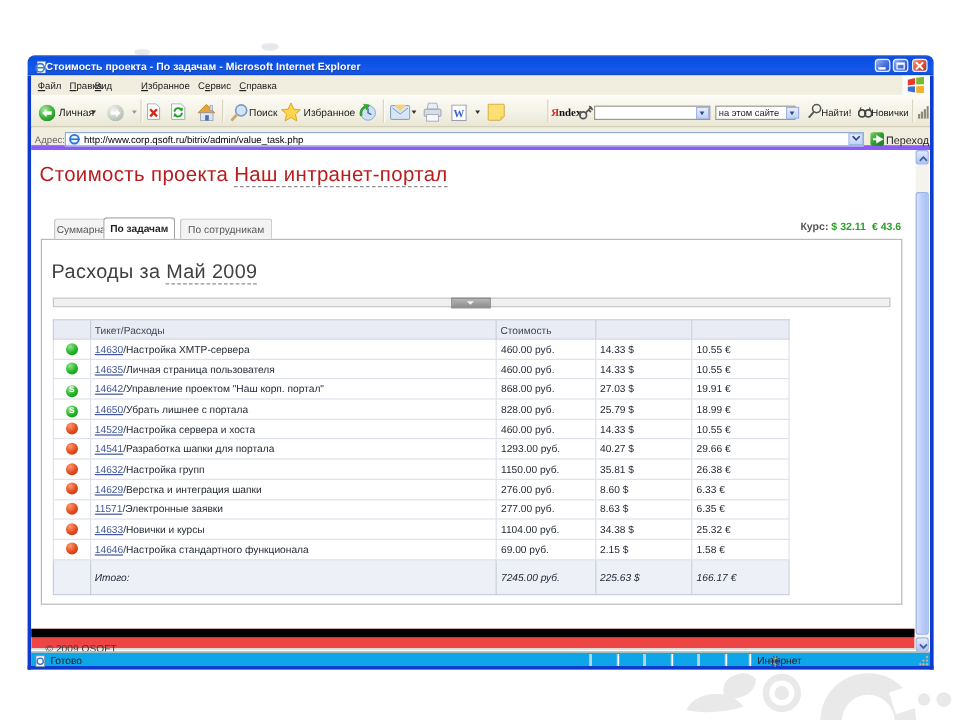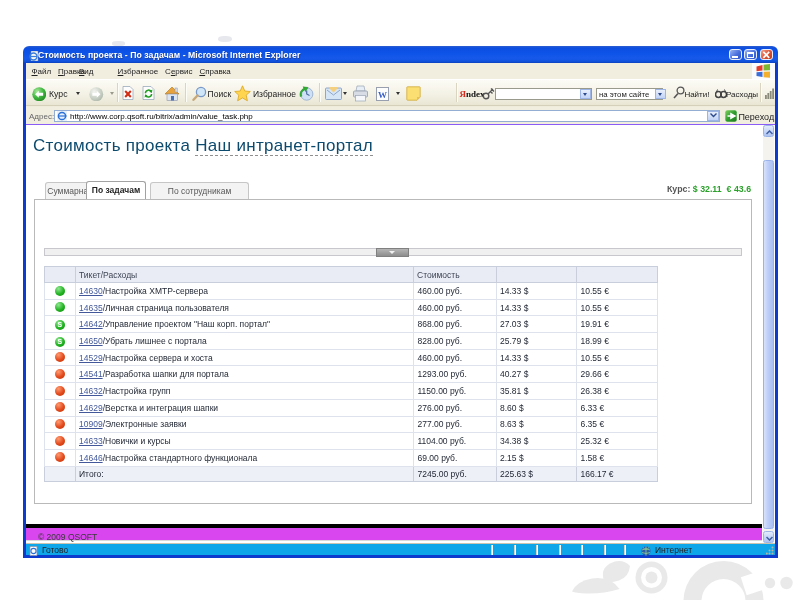--- a/index.html
+++ b/index.html
@@ -30,39 +30,39 @@
   #winlogo { position:absolute; left:726px; top:0; width:23px; height:16px; background:#fcfcfc; }
   
   #toolbar { position:absolute; left:0; top:16px; width:749px; height:27px;
     background:linear-gradient(180deg,#fcfbf5 0%,#f4f2e6 55%,#e9e6d4 100%);
     border-top:1px solid #fff; border-bottom:1px solid #d4d0ba; font-size:8.5px; color:#222; }
   .tsep { position:absolute; top:3px; height:19px; width:2px;
     border-left:1px solid #d9d5c1; border-right:1px solid #fdfdf8; }
   .tlab { position:absolute; top:9px; }
   
   #addrbar { position:absolute; left:0; top:44px; width:749px; height:18px; background:#f1eee0;
-    border-bottom:1px solid #8b5cf6; font-size:8.5px; color:#666; }
+    border-bottom:4px solid #8b5cf6; font-size:8.5px; color:#666; }
   #addrinput { position:absolute; left:28px; top:2.5px; width:666px; height:12.5px; background:#fff;
     border:1px solid #94add2; }
   
   #viewport { position:absolute; left:0; top:62px; width:749px; height:418px; background:#fff; overflow:hidden; }
   
   #sbar { position:absolute; left:737px; top:0; width:11px; height:418px; background:#f4f3ee; }
   .sbtn { position:absolute; left:0; width:11px; height:12px; border-radius:2.5px;
     background:linear-gradient(180deg,#e3ecfc,#c2d3f7 60%,#adc3f1); border:1px solid #9db5e6; }
   .sbtn svg, .schev { position:absolute; left:2px; top:3.5px; }
   #sthumb { position:absolute; left:0; top:35px; width:11px; height:369px; border-radius:2.5px;
     background:linear-gradient(90deg,#d8e2fb,#bccef8 45%,#aac0f2); border:1px solid #9ab2e8; }
   
   #statusbar { position:absolute; left:0; top:480px; width:749px; height:12px; background:#0ea5e9;
     border-top:1px solid #c9c5b0; font-size:8.5px; color:#222; }
   .ssep { position:absolute; top:1px; height:10px; width:2px;
     border-left:1px solid #d8d4c0; border-right:1px solid #fff; }
   
-  #h1 { position:absolute; left:7px; top:11px; font-size:17px; color:#0c4a6e; white-space:nowrap;
+  #h1 { position:absolute; left:7px; top:11px; font-size:17px; color:#b91c1c; white-space:nowrap;
     letter-spacing:0.3px; }
   .dashed { border-bottom:1px dashed #909090; }
   .tab { position:absolute; top:57px; height:17px; font-size:8.5px; line-height:16px;
     text-align:center; border:1px solid #c6c6c6; border-bottom:none; border-radius:3px 3px 0 0;
     background:#f3f3f3; color:#585858; z-index:2; }
   #tab2 { background:#fff; color:#1f1f1f; font-weight:bold; border-color:#a2a2a2; top:56px; height:18px; z-index:3; }
   #kurs { position:absolute; top:59px; left:641px; font-size:8.8px; color:#555; font-weight:bold; }
   #kurs .grn { color:#2ba12b; }
   #tabbox { position:absolute; left:8px; top:74px; width:718px; height:305px;
     border:1px solid #b9b9b9; background:#fff; }
@@ -78,28 +78,28 @@
   #tbl { position:absolute; left:9px; top:66px; width:613px; border-collapse:collapse;
     table-layout:fixed; font-size:8.5px; color:#1d2330; }
   #tbl td { border:1px solid #dee2ed; height:16.7px; padding:0 4.5px 0 3.5px; white-space:nowrap;
     overflow:hidden; }
   #tbl col.c0 { width:30.5px; } #tbl col.c1 { width:338.5px; } #tbl col.c2 { width:82.5px; }
   #tbl col.c3 { width:80.5px; } #tbl col.c4 { width:81px; }
   #tbl tr.hdr td { background:#e9ecf5; border-color:#c9cedd; color:#3e4554; height:16px; }
   #tbl td.ic { text-align:center; padding:0; }
   #tbl td.num { text-align:left; }
   #tbl a { color:#42589a; text-decoration:underline; }
-  #tbl tr.tot td { background:#edf0f7; border-color:#c9cedd; height:15px; }
+  #tbl tr.tot td { background:#edf0f7; border-color:#c9cedd; height:29px;font-style:italic; }
   .ball { display:inline-block; width:10px; height:10px; border-radius:50%; vertical-align:-1.5px;
     font-size:7px; font-weight:bold; color:#fff; line-height:10px; text-align:center; }
   .bg { background:radial-gradient(circle at 35% 28%, #90e890, #22b322 55%, #0f870f); }
   .br { background:radial-gradient(circle at 35% 28%, #ff9a70, #e2491c 55%, #b83608); }
   
-  #pfoot { position:absolute; left:0; top:399px; width:736px; height:17px; background:#d946ef;
-    border-top:4px solid #000000; border-bottom:1px solid #d9d9d9; font-size:8.5px; color:#3a3a3a;text-align:center; }
+  #pfoot { position:absolute; left:0; top:399px; width:736px; height:17px; background:#ef4444;
+    border-top:7px solid #000000; border-bottom:1px solid #d9d9d9; font-size:8.5px; color:#3a3a3a;text-align:center; }
   
   #wm { position:absolute; left:0; top:0; width:800px; height:600px; pointer-events:none; }
   
   .ghost { position:absolute; background:#c9cdd6; }
 </style>
 </head>
 <body>
 <svg id="wm" viewBox="0 0 800 600">
   <g fill="#e9e9e9">
     <path d="M572,591.5 Q577,581 592,578.5 Q610,576 619.5,589 Q603,594 586,593.5 Q576,593 572,591.5 Z"></path>
@@ -159,21 +159,21 @@
         <circle cx="7.5" cy="7.5" r="7.2" fill="url(#gb)"></circle>
         <defs>
             <radialGradient id="gb" cx="0.35" cy="0.3" r="0.9">
           <stop offset="0" stop-color="#a8e89a"></stop>
               <stop offset="0.5" stop-color="#3db53d"></stop>
               <stop offset="1" stop-color="#1b7a1b"></stop>
         </radialGradient>
           </defs>
         <path d="M3.2,7.5 L7,4 L7,6 L11.5,6 L11.5,9 L7,9 L7,11 Z" fill="#fff"></path>
       </svg>
-      <span class="tlab" style="left:23px;font-size:8.7px">Курс</span>
+      <span class="tlab" style="left:23px;font-size:8.7px">Личная</span>
       <span class="a" style="left:50px;top:11.5px;border-left:2.8px solid transparent;border-right:2.8px solid transparent;border-top:3.2px solid #333"></span>
 
       <svg class="a" style="left:63.2px;top:6.5px" width="14.5" height="14.5" viewBox="0 0 15 15">
         <circle cx="7.5" cy="7.5" r="7.2" fill="url(#gf)"></circle>
         <defs>
             <radialGradient id="gf" cx="0.35" cy="0.3" r="0.9">
           <stop offset="0" stop-color="#f2f4ef"></stop>
               <stop offset="0.55" stop-color="#c8cfc4"></stop>
               <stop offset="1" stop-color="#a3aca0"></stop>
         </radialGradient>
@@ -267,21 +267,21 @@
         <path d="M5,7.5 L1,12" stroke="#555" stroke-width="1.6"></path>
       </svg>
       <span class="a" style="left:658.4px;top:9.5px;font-size:8px">Найти!</span>
 
       <svg class="a" style="left:689.3px;top:6.5px" width="12" height="12" viewBox="0 0 12 12">
         <circle cx="3.4" cy="7.5" r="2.9" fill="none" stroke="#444" stroke-width="1.5"></circle>
         <circle cx="8.6" cy="7.5" r="2.9" fill="none" stroke="#444" stroke-width="1.5"></circle>
         <path d="M5.6,6.5 Q6,5.8 6.4,6.5" fill="none" stroke="#444" stroke-width="1"></path>
         <path d="M1.5,5 L2.5,2.5 M10.5,5 L9.5,2.5" stroke="#444" stroke-width="1"></path>
       </svg>
-      <span class="a" style="left:700px;top:9.5px;font-size:8px">Расходы</span>
+      <span class="a" style="left:700px;top:9.5px;font-size:8px">Новички</span>
       <span class="tsep" style="left:733.8px"></span>
       <svg class="a" style="left:738.8px;top:8px" width="9" height="11" viewBox="0 0 9 11">
         <rect x="0" y="7" width="1.8" height="4" fill="#8a8a7a"></rect>
         <rect x="2.4" y="5" width="1.8" height="6" fill="#8a8a7a"></rect>
         <rect x="4.8" y="3" width="1.8" height="8" fill="#8a8a7a"></rect>
         <rect x="7.2" y="0.5" width="1.8" height="10.5" fill="#8a8a7a"></rect>
       </svg>
     </div>
     <div id="addrbar">
       <span class="a" style="left:3px;top:5px;font-size:8px">Адрес:</span>
@@ -307,23 +307,24 @@
         </linearGradient>
           </defs>
         <path d="M2.5,6 L6,6 M6,6 L6,3.8 L9.8,6 L6,8.2 L6,6" fill="#fff" stroke="#fff" stroke-width="1.6"></path>
       </svg>
       <span class="a" style="left:712.4px;top:4.5px;font-size:9px;color:#222">Переход</span>
     </div>
     <div id="viewport">
       <div id="h1">Стоимость проекта <span class="dashed">Наш интранет-портал</span></div>
       <span class="tab" id="tab1" style="left:19px;width:50px">Суммарная</span>
       <span class="tab" id="tab2" style="left:60px;width:60px">По задачам</span>
-      <span class="tab" id="tab3" style="left:124px;width:99px">По сотрудникам</span>
+      <span class="tab" id="tab3" style="left:124px;width:77px">По сотрудникам</span>
       <div id="kurs">Курс: <span class="grn">$ 32.11</span>&nbsp; <span class="grn">€ 43.6</span></div>
       <div id="tabbox">
+        <div id="h2">Расходы за <span class="dashed">Май 2009</span></div>
         <div id="graybar">
             <div id="graybtn"></div>
           </div>
         <table id="tbl">
           <colgroup>
               <col class="c0">
               <col class="c1">
               <col class="c2">
               <col class="c3">
               <col class="c4">
@@ -387,21 +388,21 @@
               </tr>
           <tr>
                 <td class="ic"><span class="ball br"></span></td>
                 <td><a>14629</a>/Верстка и интеграция шапки</td>
                 <td class="num">276.00 руб.</td>
                 <td class="num">8.60 $</td>
                 <td class="num">6.33 €</td>
               </tr>
           <tr>
                 <td class="ic"><span class="ball br"></span></td>
-                <td><a>10909</a>/Электронные заявки</td>
+                <td><a>11571</a>/Электронные заявки</td>
                 <td class="num">277.00 руб.</td>
                 <td class="num">8.63 $</td>
                 <td class="num">6.35 €</td>
               </tr>
           <tr>
                 <td class="ic"><span class="ball br"></span></td>
                 <td><a>14633</a>/Новички и курсы</td>
                 <td class="num">1104.00 руб.</td>
                 <td class="num">34.38 $</td>
                 <td class="num">25.32 €</td>
@@ -450,21 +451,21 @@
       <span class="ssep" style="left:488px"></span>
       <span class="ssep" style="left:510px"></span>
       <span class="ssep" style="left:533px"></span>
       <span class="ssep" style="left:555px"></span>
       <span class="ssep" style="left:578px"></span>
       <span class="ssep" style="left:598px"></span>
       <svg class="a" style="left:615px;top:1.5px" width="10" height="10" viewBox="0 0 10 10">
         <circle cx="5" cy="5" r="4.5" fill="#2a5caa"></circle>
         <path d="M1,4 Q5,1.5 9,4 M1,6.5 Q5,8.5 9,6.5 M5,0.5 V9.5 M2,1.5 Q5,5 8,1.5" stroke="#8fd18f" stroke-width="0.8" fill="none"></path>
       </svg>
-      <span class="a" style="left:629px;top:0.5px">Интернет</span>
+      <span class="a" style="left:605px;top:0.5px">Интернет</span>
       <svg class="a" style="left:740px;top:2px" width="8" height="9" viewBox="0 0 8 9">
         <circle cx="6.5" cy="1.5" r="1" fill="#b8b4a0"></circle>
         <circle cx="6.5" cy="4.5" r="1" fill="#b8b4a0"></circle>
           <circle cx="3.5" cy="4.5" r="1" fill="#b8b4a0"></circle>
         <circle cx="6.5" cy="7.5" r="1" fill="#b8b4a0"></circle>
           <circle cx="3.5" cy="7.5" r="1" fill="#b8b4a0"></circle>
           <circle cx="0.8" cy="7.5" r="1" fill="#b8b4a0"></circle>
       </svg>
     </div>
   </div>

